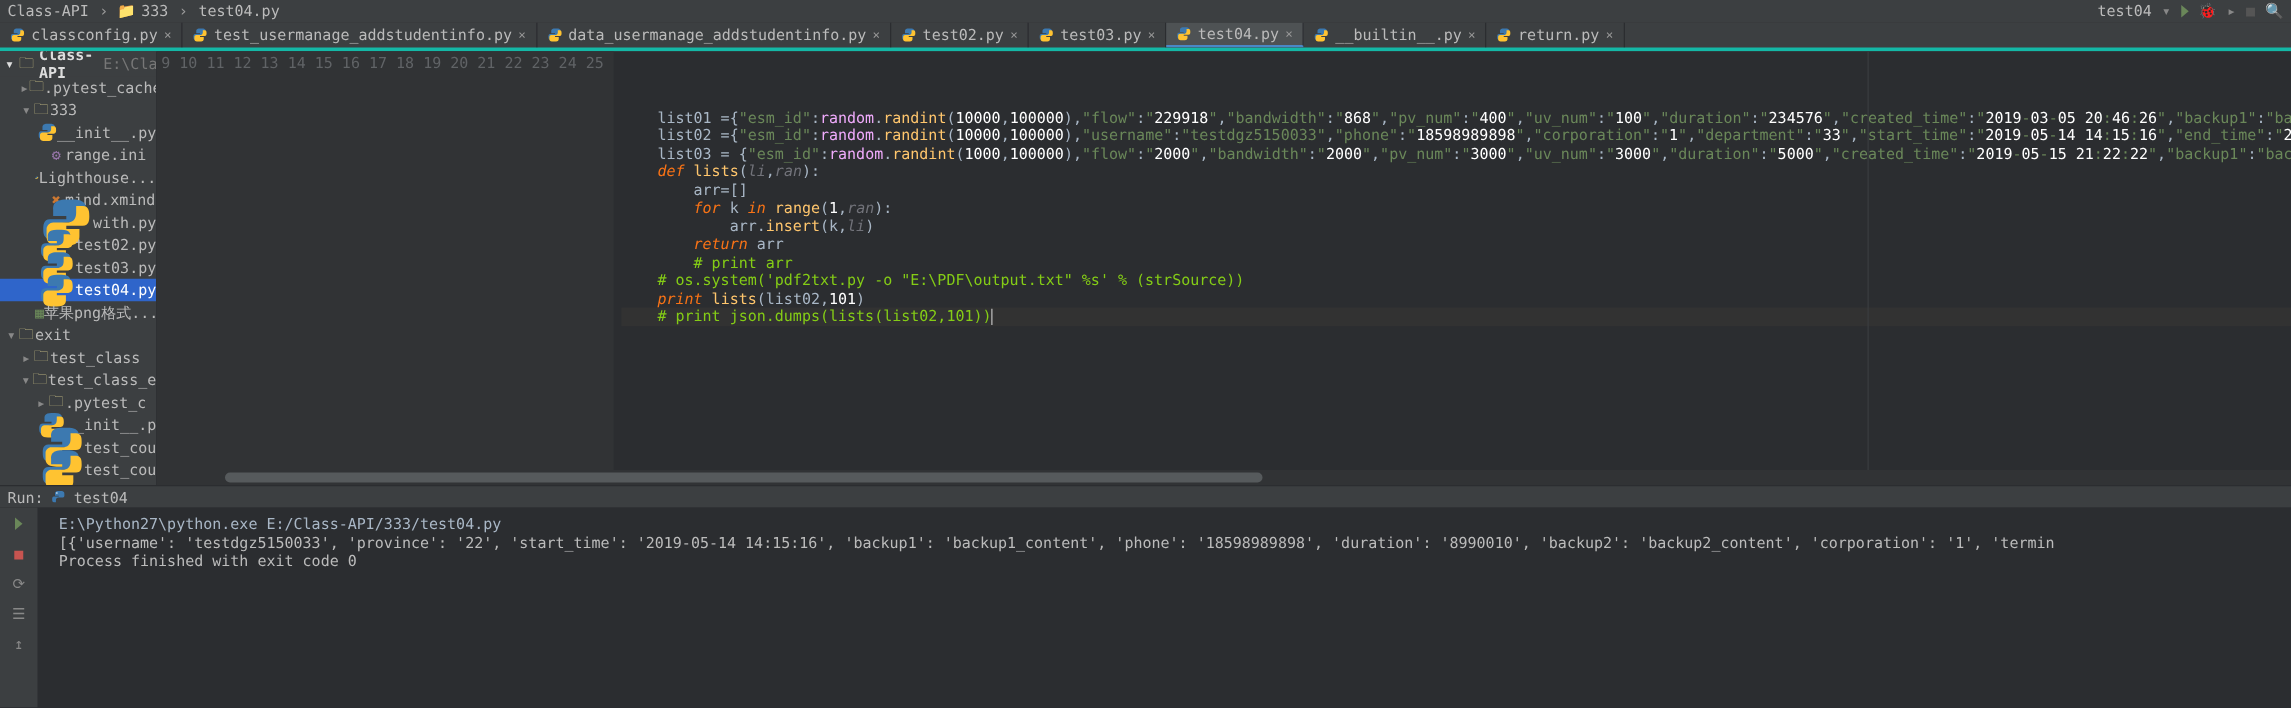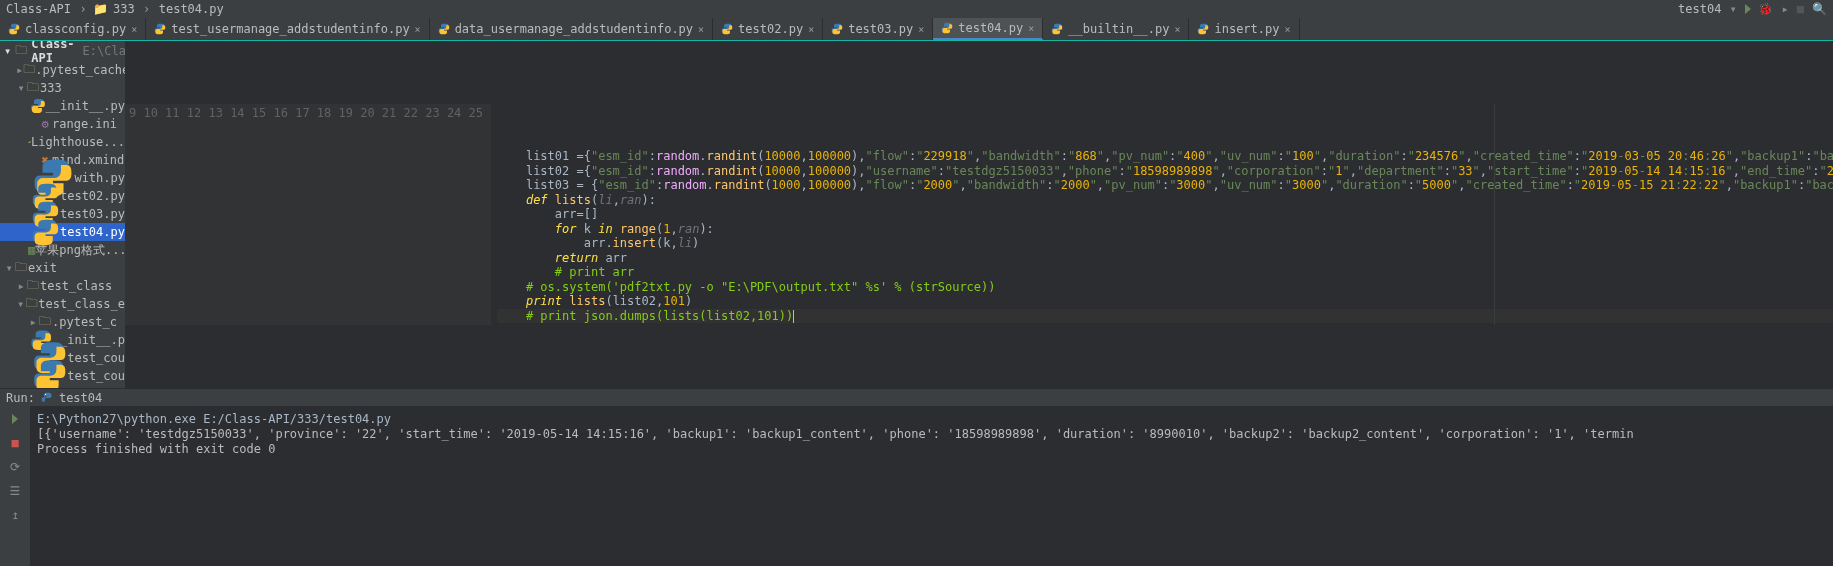--- a/index.html
+++ b/index.html
@@ -5,56 +5,56 @@
 * { margin:0; padding:0; box-sizing:border-box; font-family: Consolas, Menlo, monospace; font-size:12px; }
 body { background:#2b2d30; color:#a9b7c6; overflow:hidden; }
 .root { display:flex; flex-direction:column; height:566px; width:1833px; background:#313335; }
 .topbar { height:18px; display:flex; align-items:center; justify-content:space-between; background:#3c3f41; padding:0 6px; color:#bbb; }
 .topbar-left { display:flex; align-items:center; gap:6px; }
 .topbar-left .icn { width:12px; height:12px; display:inline-flex; align-items:center; justify-content:center; color:#999; }
 .topbar-right { display:flex; align-items:center; gap:8px; }
 .run-label { color:#bbb; }
 .tri { display:inline-block; width:0; height:0; border-left:6px solid #6a8759; border-top:5px solid transparent; border-bottom:5px solid transparent;}
 .bug { color:#6897bb; }
-.tabstrip { display:flex; height:23px; background:#3c3f41; border-bottom:1px solid #14b8a6; overflow:hidden; }
+.tabstrip { display:flex; height:23px; background:#3c3f41; border-bottom:3px solid #14b8a6; overflow:hidden; }
 .tab { display:flex; align-items:center; gap:5px; padding:0 8px; border-right:1px solid #2b2d30; color:#bbb; white-space:nowrap; cursor:pointer; }
 .tab.active { background:#4e5254; border-bottom:2px solid #4a88c7; }
 .tab .py-icn { width:12px; height:12px; }
 .tab .close { color:#999; font-size:10px; }
 .main { flex:1; display:flex; overflow:hidden; height:347px; }
 .sidebar { width:125px; background:#3c3f41; display:flex; flex-direction:column; overflow:hidden; }
 .proj-header { height:20px; display:flex; align-items:center; gap:4px; padding:0 4px; color:#ddd; background:#3c3f41; }
 .tree { flex:1; overflow:hidden; }
 .tree-row { display:flex; align-items:center; height:18px; color:#bbb; white-space:nowrap; cursor:pointer; }
 .tree-row.sel { background:#2f65ca; color:#fff; }
 .tree-row .arrow { width:10px; text-align:center; color:#888; }
 .tree-row .icn { width:14px; display:inline-flex; justify-content:center; }
 .pad0{padding-left:4px}.pad1{padding-left:16px}.pad2{padding-left:28px}
 .folder-icn{color:#b0a97a}
-.editor { flex:1; display:flex; background:#2b2d30; overflow:hidden; position:relative;align-items:center;}
+.editor { flex:1; display:flex; flex-direction:column; background:#2b2d30; overflow:hidden; position:relative;}
 .gutter-code { flex:1; display:flex; overflow:hidden; font-size:13px; line-height:14.5px; }
 .gutter { background:#313335; color:#606366; text-align:right; padding:2px 8px 2px 4px; user-select:none; }
 .code { flex:1; padding:2px 0 2px 6px; white-space:pre; overflow:hidden; position:relative; }
 .hscroll { height:12px; background:#313335; position:relative; }
 .hscroll .thumb { position:absolute; left:55px; top:2px; height:8px; width:830px; background:#565a5c; border-radius:4px; }
-.kw{color:#fde047;font-style:italic}
+.kw{color:#f97316;font-style:italic}
 .par{color:#72737a;font-style:italic}
-.num{color:#eab308}
+.num{color:#ffffff}
 .str{color:#6a8759}
 .fn{color:#ffc66d}
 .cmt{color:#84cc16}
 .ident{color:#f0abfc}
 .cursor{border-left:1px solid #bbb;display:inline-block;height:13px;vertical-align:middle}
 .vline{position:absolute;top:0;bottom:0;left:1003px;width:1px;background:#3a3d3f;pointer-events:none}
 .run-header { height:18px; background:#3c3f41; display:flex; align-items:center; gap:6px; padding:0 6px; color:#bbb; border-top:1px solid #2b2d30;}
 .run-header .py-small{width:12px;height:12px;}
 .console-wrap { flex:0 0 auto; display:flex; height:160px; background:#2b2d30; }
 .console-gutter { width:30px; background:#3c3f41; display:flex; flex-direction:column; align-items:center; padding-top:4px; gap:6px;}
 .console-gutter .cbtn{ width:18px; height:18px; display:flex; align-items:center; justify-content:center; color:#888; cursor:pointer;}
-.console { flex:1; padding:6px 7px; font-size:13px; line-height:15px; white-space:pre; overflow:hidden; color:#bbb; }
+.console { flex:1; padding:6px 17px; font-size:13px; line-height:15px; white-space:pre; overflow:hidden; color:#bbb; }
 .console .out1{color:#a9b7c6}
 svg{display:block}
 </style>
 </head>
 <body>
 
 <div class="root">
 
   <div class="topbar">
     <div class="topbar-left">
@@ -131,21 +131,21 @@
           <path fill="#ffc331" d="M8 15c4 0 4-2 4-3v-2H8V9h5c2 0 2-2 2-3s0-3-2-3h-2v2c0 2-1 3-3 3H4c-1 0-2 1-2 2v2c0 1 0 3 4 3h2z"></path>
         </svg>
         <span>__builtin__.py</span>
         <span class="close">×</span>
       </div>
       <div class="tab">
         <svg class="py-icn" viewBox="0 0 16 16">
           <path fill="#3c79b0" d="M8 1c-4 0-4 2-4 3v2h4v1H3c-2 0-2 2-2 3s0 3 2 3h2v-2c0-2 1-3 3-3h4c1 0 2-1 2-2V4c0-1 0-3-4-3H8z"></path>
           <path fill="#ffc331" d="M8 15c4 0 4-2 4-3v-2H8V9h5c2 0 2-2 2-3s0-3-2-3h-2v2c0 2-1 3-3 3H4c-1 0-2 1-2 2v2c0 1 0 3 4 3h2z"></path>
         </svg>
-        <span>insert.py</span>
+        <span>return.py</span>
         <span class="close">×</span>
       </div>
     </div>
 
   <div class="main">
     <div class="sidebar">
       <div class="proj-header">
         <span class="arrow">▾</span>
         <span class="icn folder-icn">🗀</span>
         <b>Class-API</b>

